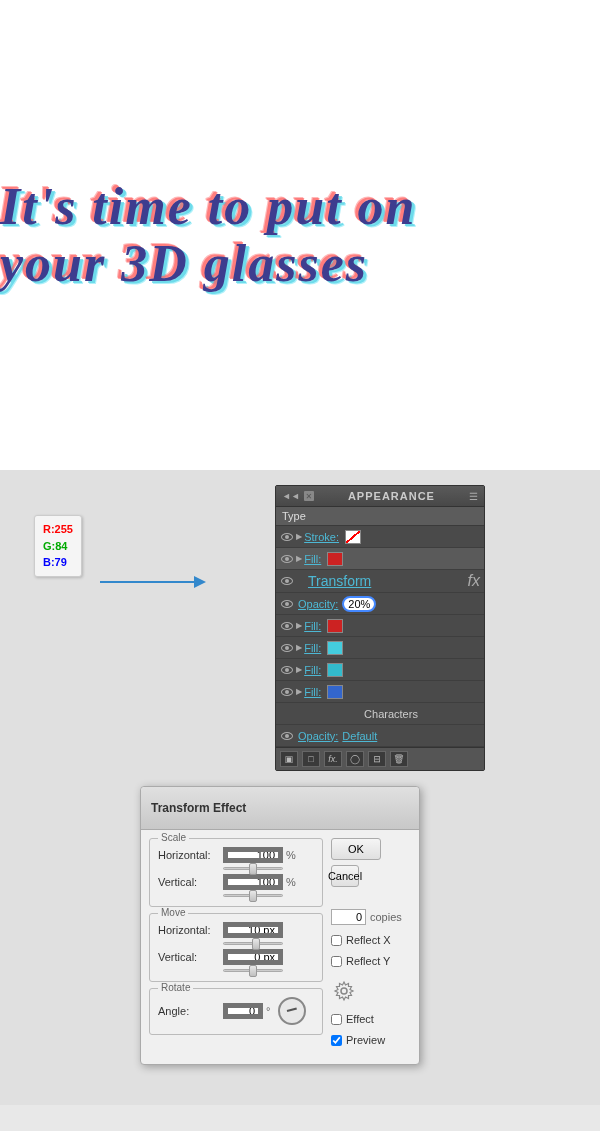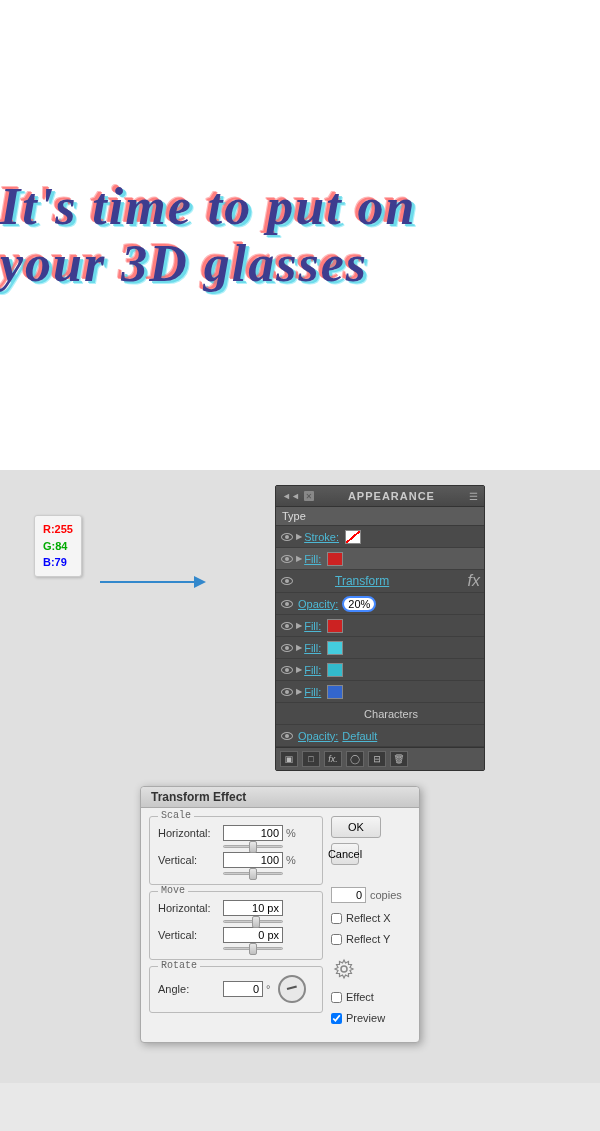--- a/index.html
+++ b/index.html
@@ -199,25 +199,25 @@
       position: relative;
     }
     .swatch-stroke::after {
       content: '';
       position: absolute;
       top: 0; left: 0; right: 0; bottom: 0;
       background: linear-gradient(to bottom right, transparent calc(50% - 1px), red calc(50% - 1px), red calc(50% + 1px), transparent calc(50% + 1px));
     }
 
     .transform-text {
-      font-size: 12px;
+      font-size: 14px;
       color: #4db8d4;
       text-decoration: underline;
       margin-right: auto;
-      margin-left: 39px;
+      margin-left: 12px;
     }
 
     .fx-text {
       font-size: 16px;
       color: #aaa;
       font-style: italic;
     }
 
     .opacity-text {
       font-size: 11px;
@@ -299,21 +299,21 @@
       border-radius: 4px;
       margin: 15px auto 0 auto;
       font-size: 11px;
       color: #333;
       box-shadow: 2px 2px 8px rgba(0,0,0,0.3);
       margin-left: 140px;
     }
 
     .dialog-titlebar {
       background: linear-gradient(to bottom, #e0e0e0, #c8c8c8);
-      padding: 3px 10px;
+      padding: 14px 10px;
       border-bottom: 1px solid #aaa;
       border-radius: 4px 4px 0 0;
       font-size: 12px;
       font-weight: bold;
       color: #333;
     }
 
     .dialog-content {
       display: flex;
       padding: 8px;
@@ -341,39 +341,38 @@
     }
 
     .section-label {
       position: absolute;
       top: -7px;
       left: 8px;
       background: #f0f0f0;
       padding: 0 3px;
       font-size: 10px;
       color: #666;
-      font-family: Liberation Mono, monospace;
     }
 
     .field-row {
       display: flex;
       align-items: center;
       margin-bottom: 4px;
     }
 
     .field-label {
       width: 65px;
       font-size: 11px;
       color: #333;
     }
 
     .field-input {
       width: 60px;
       height: 16px;
-      border: 1px solid #737373;
+      border: 5px solid #737373;
       background: #fff;
       font-size: 11px;
       padding: 0 3px;
       text-align: right;
     }
 
     .field-unit {
       margin-left: 3px;
       font-size: 11px;
       color: #666;

